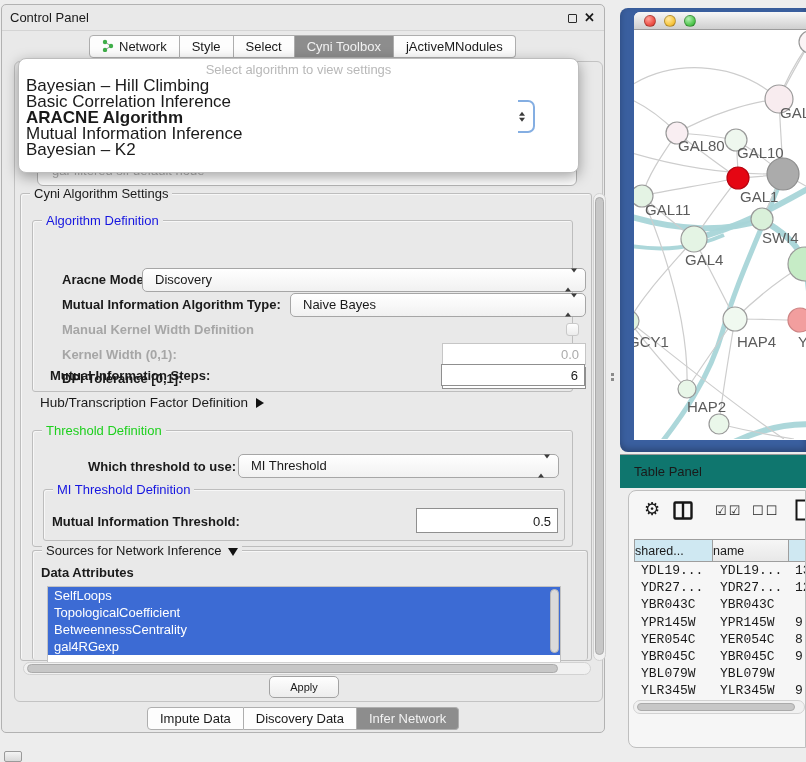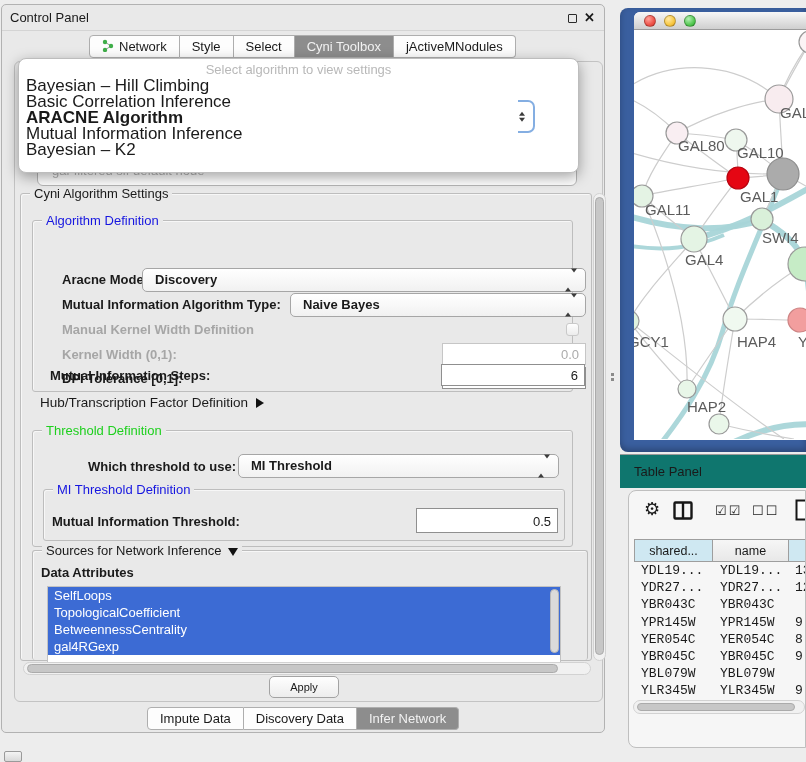--- a/index.html
+++ b/index.html
@@ -60,21 +60,21 @@
   .t-blue{color:var(--lbl-blue);}
   .t-green{color:var(--lbl-green);}
 
   #settings-gb{left:18px; top:188px; width:572px; height:468px;}
 
   .flabel{position:absolute; font-weight:bold; font-size:13px; white-space:nowrap;}
   .flabel.dis{color:#a6a6a6;}
 
   .combo{position:absolute; height:24px; background:linear-gradient(#ffffff,#f1f1f1);
     border:1px solid #a6a6a6; border-radius:5px; font-size:13px;
-    padding:3px 24px 0 12px; white-space:nowrap;font-weight:bold;}
+    padding:3px 24px 0 12px; white-space:nowrap;}
   .stepper{position:absolute; right:8px; top:50%; transform:translateY(-50%);}
   .tri-up{width:0;height:0;border-left:3.5px solid transparent;border-right:3.5px solid transparent;
     border-bottom:4.5px solid #3c3c3c; margin-bottom:2.5px;}
   .tri-dn{width:0;height:0;border-left:3.5px solid transparent;border-right:3.5px solid transparent;
     border-top:4.5px solid #3c3c3c;}
 
   .field{position:absolute; height:22px; background:#fff; border:1px solid #8f8f8f;
     text-align:right; padding:3px 6px 0 0; font-size:13px;}
   .field.dis{border-color:#c6c6c6; color:#ababab;}
 
@@ -124,21 +124,21 @@
 
   
   #tp-header{left:620px; top:454px; width:186px; height:34px; background:#0f766e;
     border-top:1px solid #9a9a9a; line-height:34px; padding-left:14px; font-size:13px;}
   #table-panel{left:628px; top:490px; width:178px; height:258px; background:#f6f6f6;
     border:1px solid #bfbfbf; border-radius:8px 0 0 8px; overflow:hidden;}
   #tp-toolbar{position:absolute; left:0; top:10px; width:100%; height:30px;}
   .tp-ico{position:absolute; color:#1c1c1c;}
   #tp-table-head{position:absolute; left:5px; top:48px; display:flex; height:23px;}
   .th{border:1px solid #9e9e9e; border-left:none; background:linear-gradient(#f6f6f6,#e8e8e8);
-    font-size:12.5px; text-align:center; padding-top:4px; white-space:nowrap; overflow:hidden;}
+    font-size:12.5px; text-align:left; padding-top:4px; white-space:nowrap; overflow:hidden;}
   .th:first-child{border-left:1px solid #9e9e9e;}
   .th.hl{background:#cfe8f2;}
   #tp-rows{position:absolute; left:5px; top:71px; width:210px; height:146px; overflow:hidden;
     background:transparent;}
   .tp-row{display:flex; height:17.2px; line-height:17px; font-size:13px; white-space:nowrap;}
   .tp-row span{overflow:hidden;font-family:Liberation Mono, monospace;}
   .c1{width:79px; padding-left:7px;}
   .c2{width:76px; padding-left:7px;}
   .c3{width:40px; padding-left:6px;}
 

